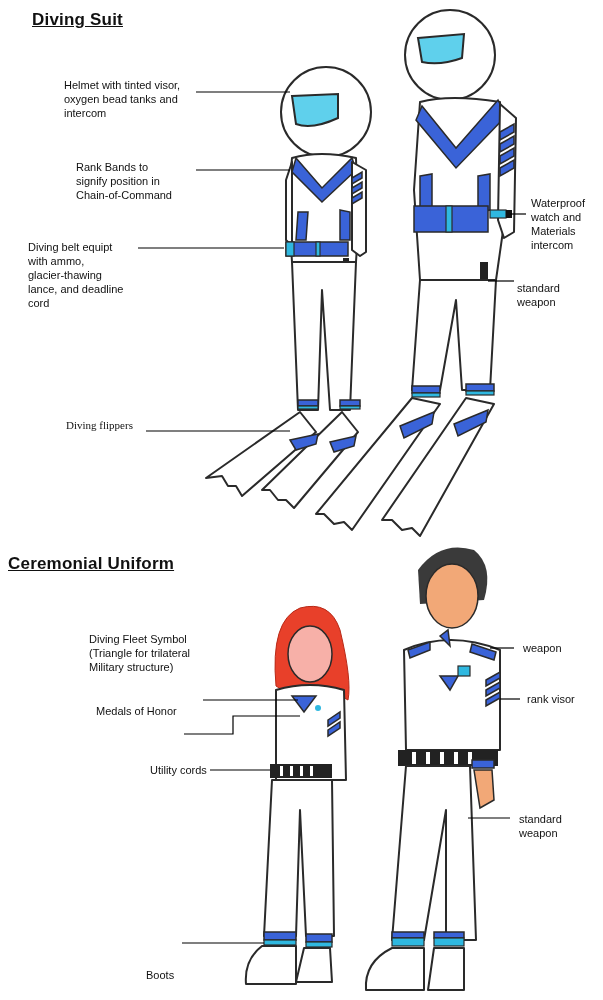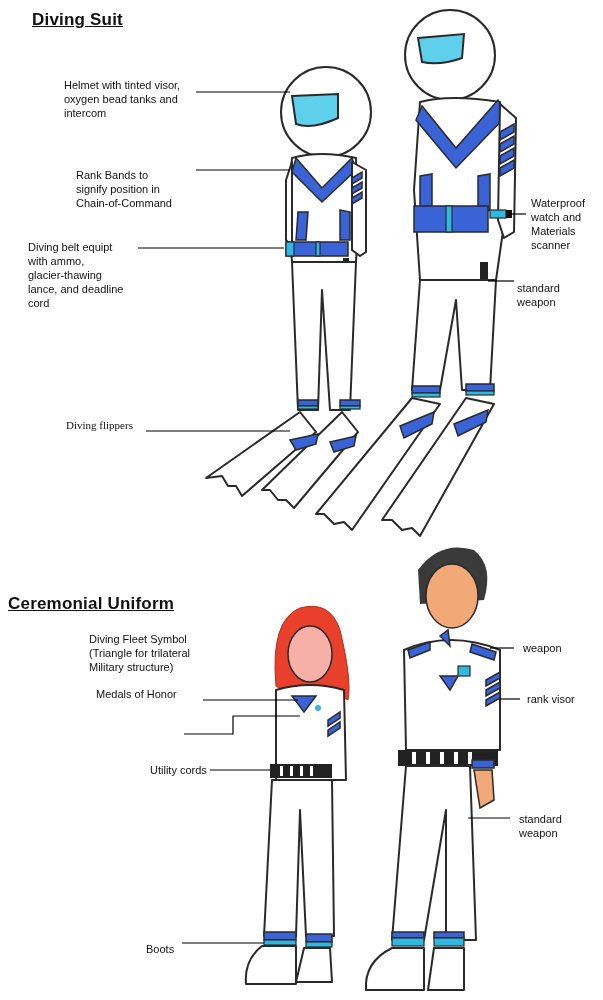--- a/index.html
+++ b/index.html
@@ -146,43 +146,43 @@
     <polyline class="ln" points="184,734 233,734 233,716 300,716"></polyline>
     <line class="ln" x1="210" y1="770" x2="270" y2="770"></line>
     <line class="ln" x1="182" y1="943" x2="264" y2="943"></line>
     <line class="ln" x1="490" y1="648" x2="514" y2="648"></line>
     <line class="ln" x1="500" y1="699" x2="520" y2="699"></line>
     <line class="ln" x1="468" y1="818" x2="510" y2="818"></line>
   </g>
 </svg>
 
 <div class="title" style="left:32px;top:10px;">Diving Suit</div>
-<div class="title" style="left:8px;top:594px;">Ceremonial Uniform</div>
+<div class="title" style="left:8px;top:554px;">Ceremonial Uniform</div>
 
 <div class="label" style="left:46px;top:78px;margin-left:18px;">Helmet with tinted visor,
 oxygen bead tanks and
 intercom</div>
-<div class="label" style="left:76px;top:160px;margin-top:8px;">Rank Bands to
+<div class="label" style="left:76px;top:160px;">Rank Bands to
 signify position in
 Chain-of-Command</div>
 <div class="label" style="left:28px;top:240px;">Diving belt equipt
 with ammo,
 glacier-thawing
 lance, and deadline
 cord</div>
 <div class="label" style="left:531px;top:196px;">Waterproof
 watch and
 Materials
-scanner</div>
+intercom</div>
 <div class="label" style="left:517px;top:281px;">standard
 weapon</div>
 <div class="label" style="left:66px;top:418px;font-family:Liberation Serif, serif;">Diving flippers</div>
 
 <div class="label" style="left:89px;top:632px;">Diving Fleet Symbol
 (Triangle for trilateral
 Military structure)</div>
-<div class="label" style="left:96px;top:687px;">Medals of Honor</div>
+<div class="label" style="left:96px;top:704px;">Medals of Honor</div>
 <div class="label" style="left:150px;top:763px;">Utility cords</div>
-<div class="label" style="left:146px;top:942px;">Boots</div>
+<div class="label" style="left:146px;top:968px;">Boots</div>
 <div class="label" style="left:523px;top:641px;">weapon</div>
 <div class="label" style="left:527px;top:692px;">rank visor</div>
 <div class="label" style="left:519px;top:812px;">standard
 weapon</div>
 
 </body></html>

